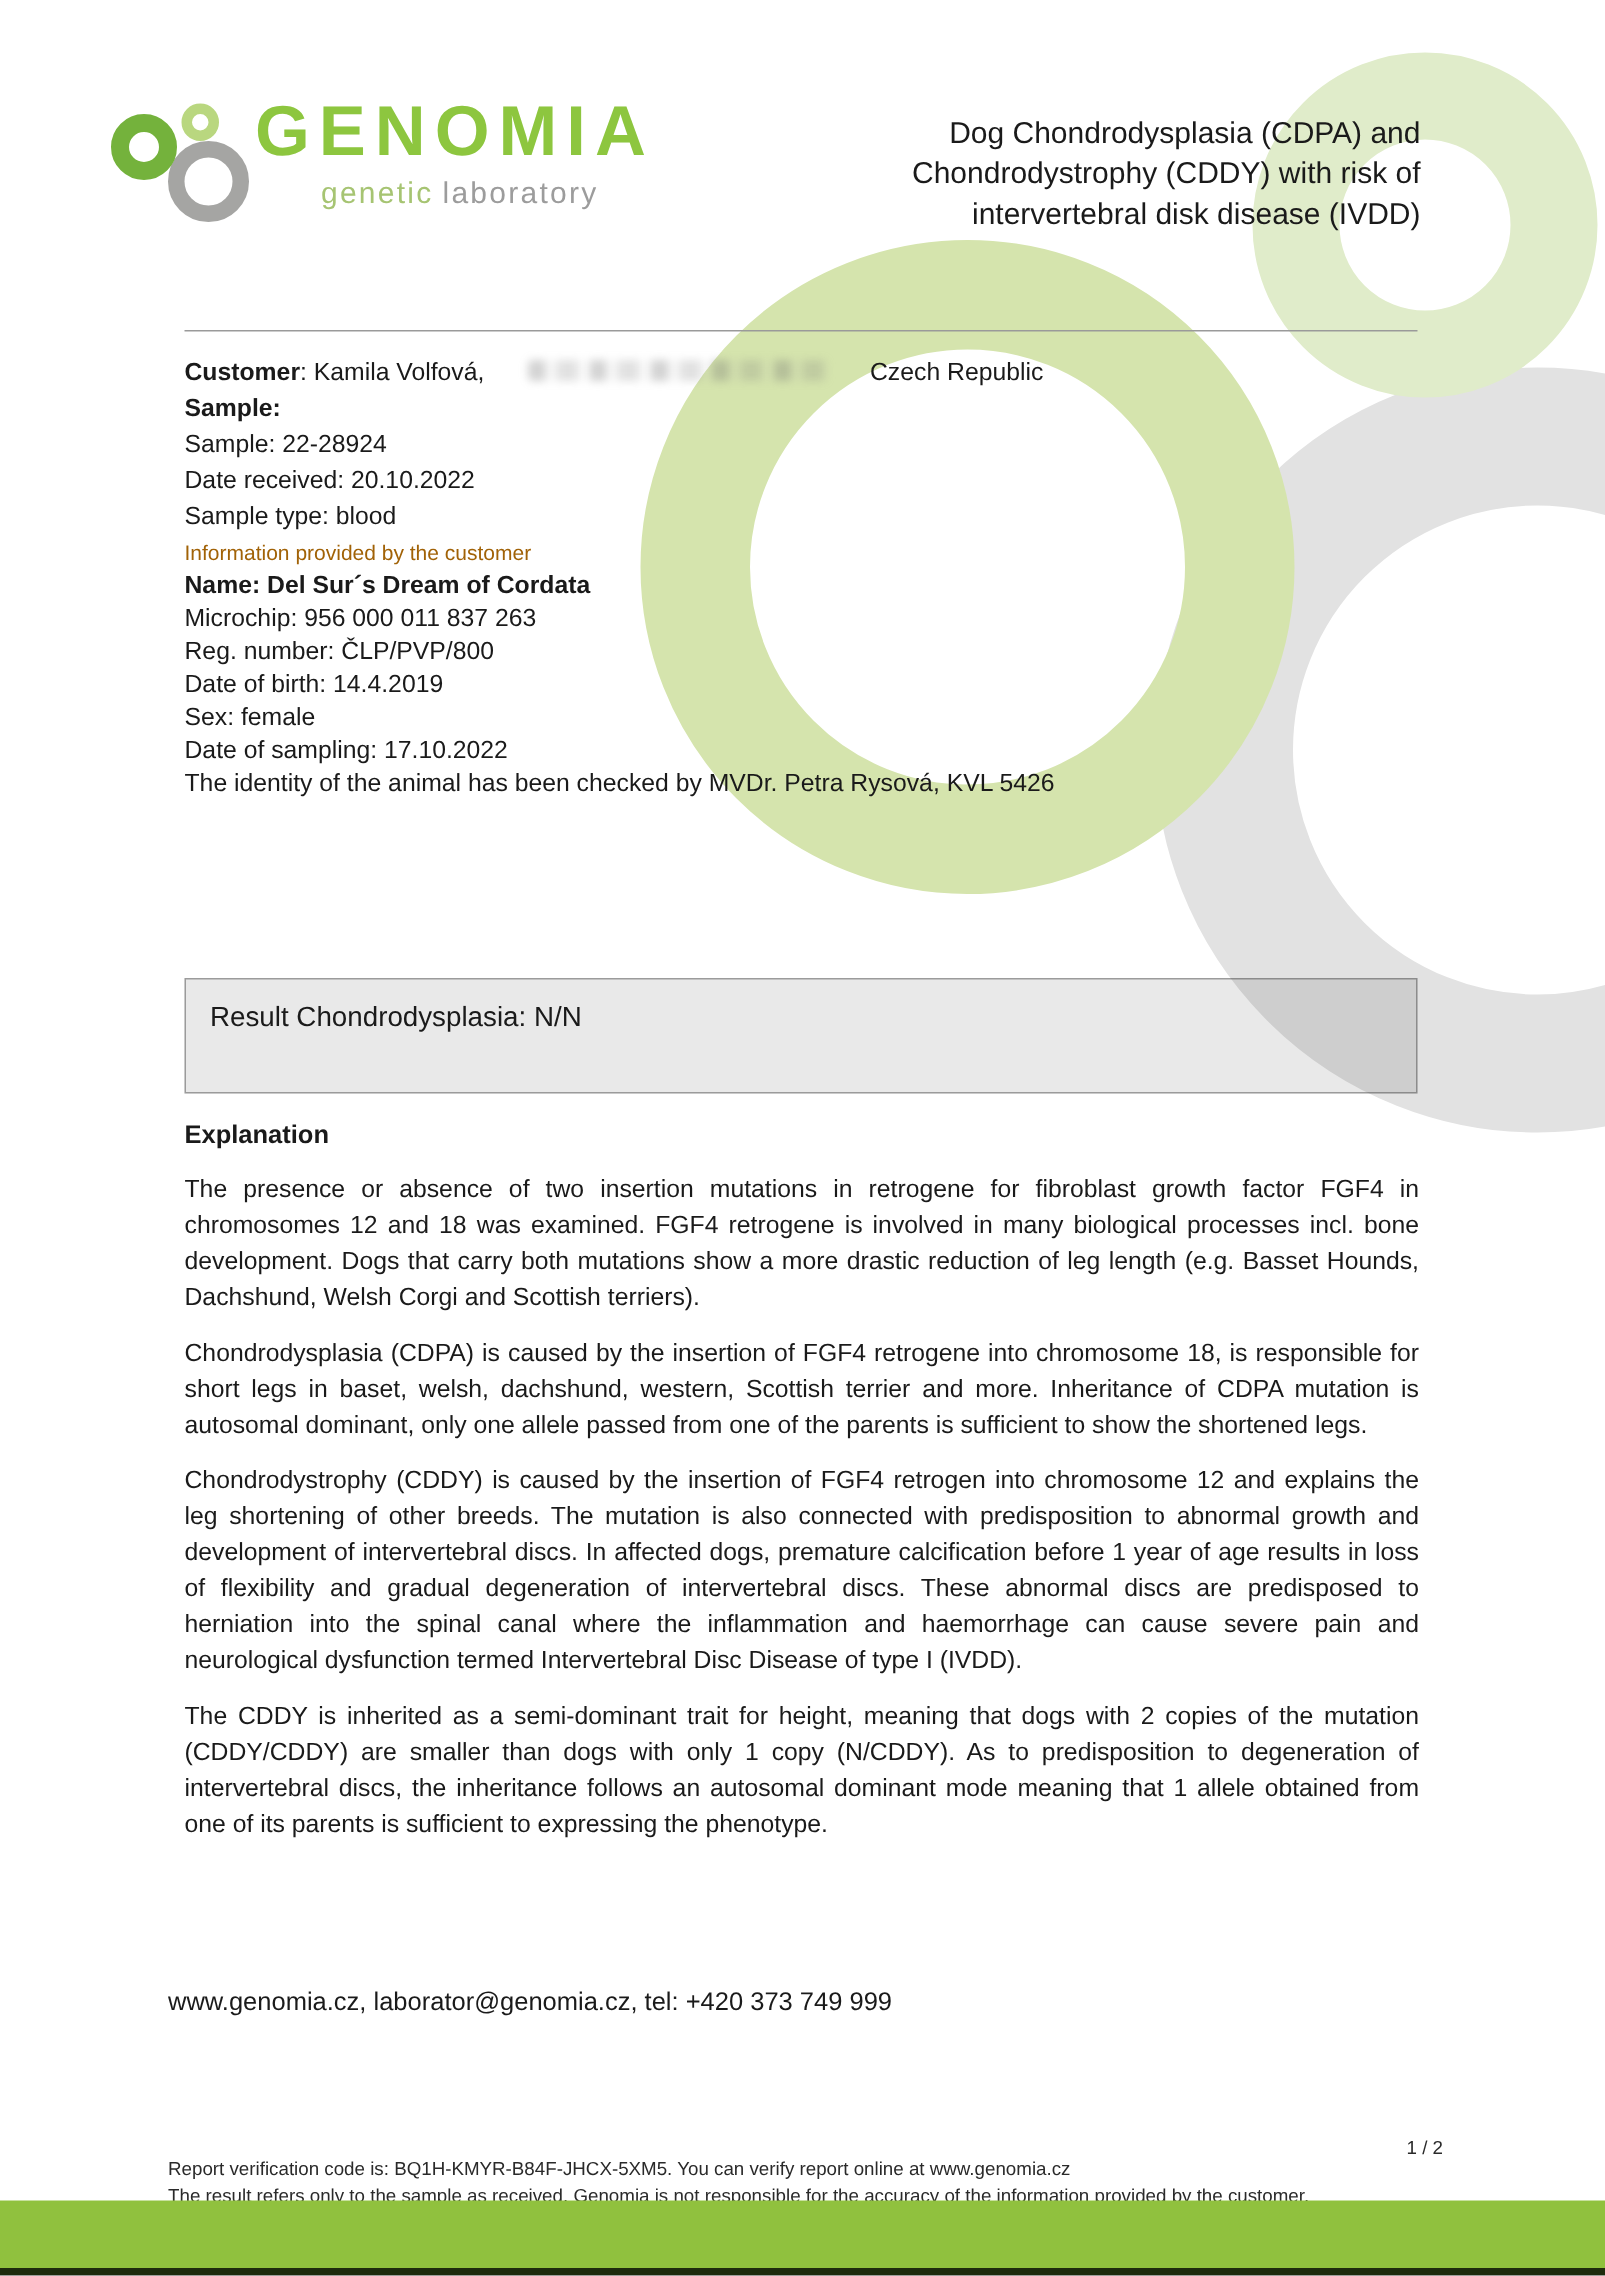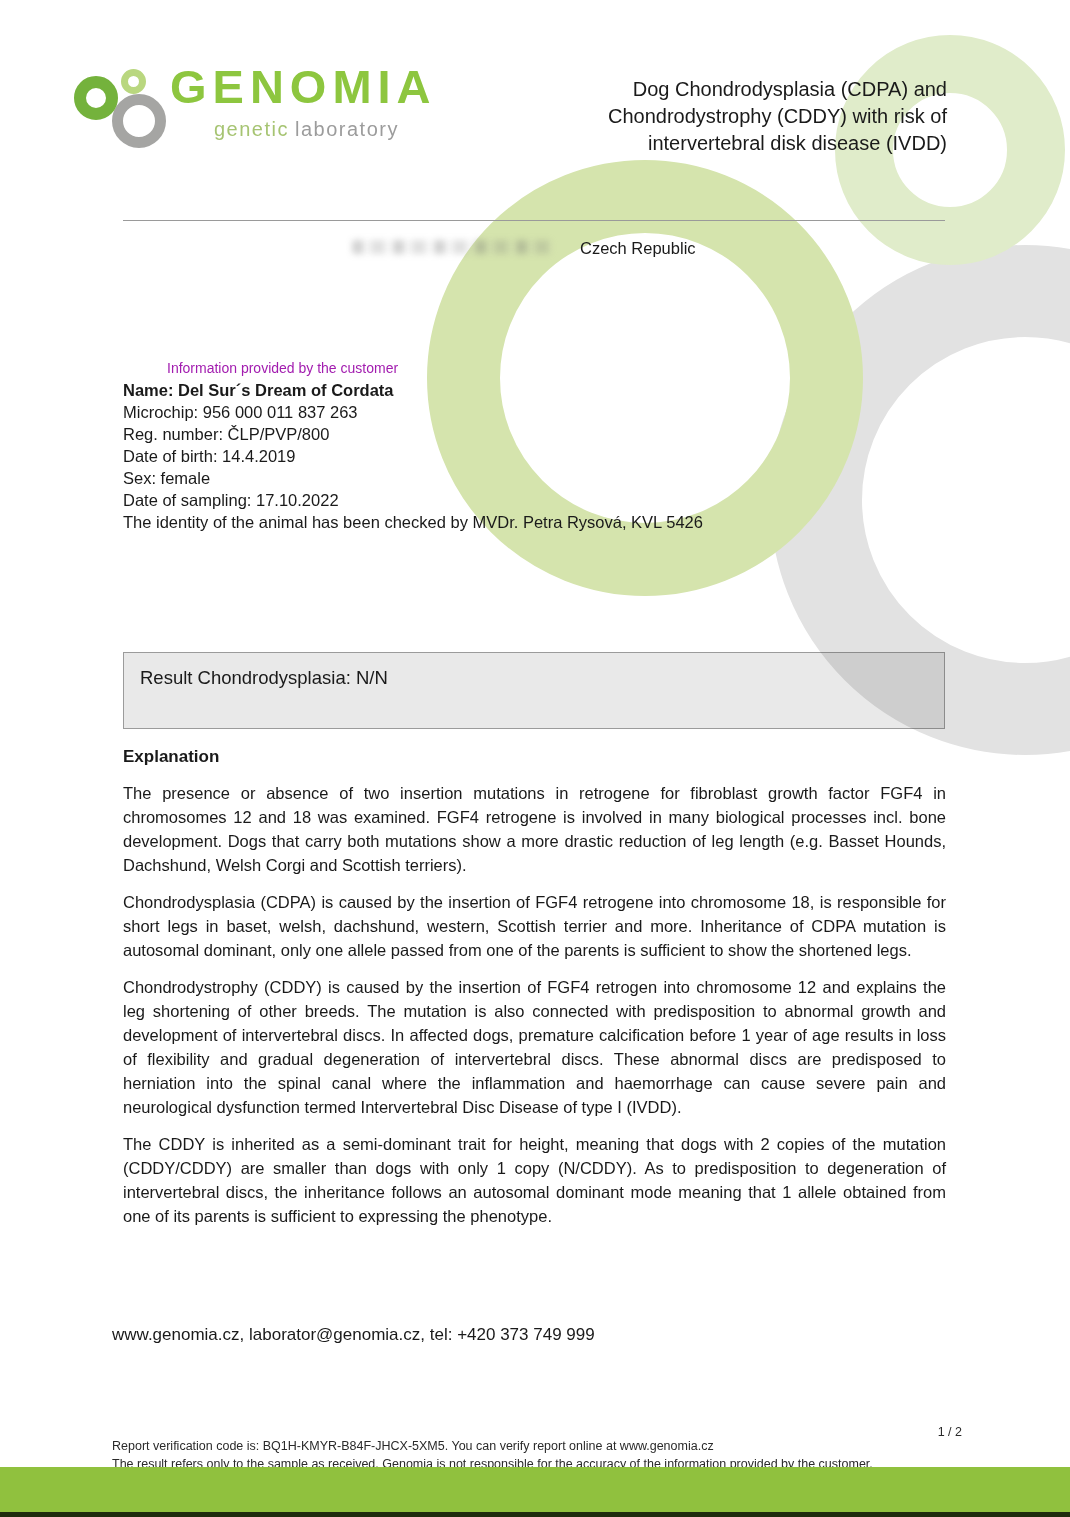--- a/index.html
+++ b/index.html
@@ -46,21 +46,21 @@
   #redacted-address{
     position:absolute;left:352px;top:240px;width:200px;height:14px;z-index:4;
     background:repeating-linear-gradient(90deg,
       rgba(110,110,110,0.30) 0 11px, rgba(170,170,170,0.10) 11px 19px,
       rgba(120,120,120,0.22) 19px 33px, rgba(190,190,190,0.08) 33px 41px);
     filter:blur(3px);border-radius:3px;
   }
   .bold{font-weight:bold;}
   
   #animal-block{position:absolute;left:123px;top:357px;width:580px;z-index:5;font-size:16.5px;line-height:22px;}
-  #animal-note{font-size:14px;line-height:22px;color:#a21caf;margin-left:44px;}
+  #animal-note{font-size:14px;line-height:22px;color:#a16207;}
   
   #result-box{
     position:absolute;left:123px;top:652px;width:822px;height:77px;z-index:4;
     background:rgba(0,0,0,0.085);
     border:1px solid rgba(60,60,60,0.45);
     box-sizing:border-box;
     padding:10px 0 0 16px;
   }
   .result-line{font-size:18.5px;line-height:29px;color:#1a1a1a;}
   
@@ -95,20 +95,27 @@
   </div>
 
   <div id="cert-head">
     <div class="cert-title-line">Dog Chondrodysplasia (CDPA) and</div>
     <div class="cert-title-line">Chondrodystrophy (CDDY) with risk of</div>
     <div class="cert-title-line">intervertebral disk disease (IVDD)</div>
   </div>
 
   <div id="header-divider"></div>
 
+  <div id="customer-block">
+    <div><span class="bold">Customer</span><span>: Kamila Volfová,</span></div>
+    <div class="bold">Sample:</div>
+    <div>Sample: 22-28924</div>
+    <div>Date received: 20.10.2022</div>
+    <div>Sample type: blood</div>
+  </div>
   <div id="redacted-address"></div>
   <div id="customer-country">Czech Republic</div>
 
   <div id="animal-block">
     <div id="animal-note">Information provided by the customer</div>
     <div class="bold">Name: Del Sur´s Dream of Cordata</div>
     <div>Microchip: 956 000 011 837 263</div>
     <div>Reg. number: ČLP/PVP/800</div>
     <div>Date of birth: 14.4.2019</div>
     <div>Sex: female</div>

